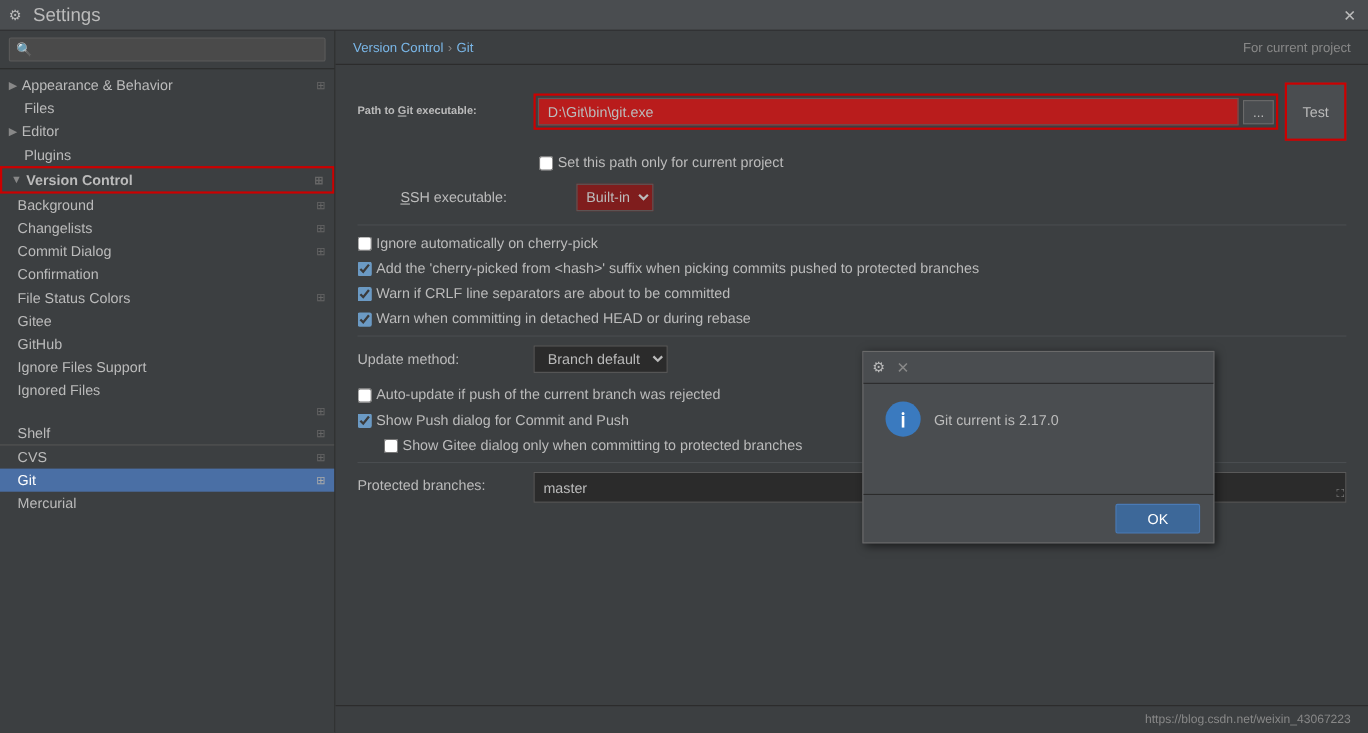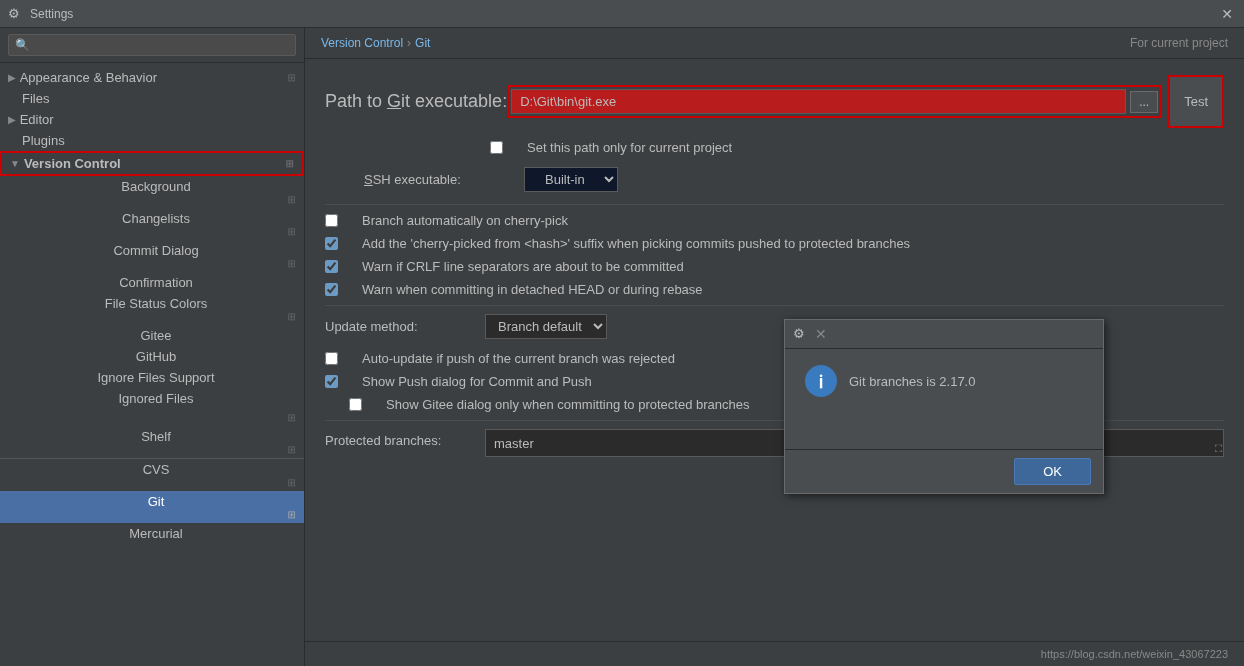--- a/index.html
+++ b/index.html
@@ -4,69 +4,69 @@
   <style>
     * { box-sizing: border-box; margin: 0; padding: 0; }
     body { font-family: 'Segoe UI', Arial, sans-serif; font-size: 13px; background: #3c3f41; color: #bbbbbb; width: 1244px; height: 666px; overflow: hidden; }
 
     
     .title-bar {
       display: flex; align-items: center; background: #4a4d50; height: 28px; padding: 0 8px;
       border-bottom: 1px solid #2b2b2b;
     }
     .title-bar-icon { width: 16px; height: 16px; margin-right: 6px; }
-    .title-bar-title { font-size: 12px; color: #bbbbbb; }
+    .title-bar-title { font-size: 17px; color: #bbbbbb; }
     .title-bar-close { margin-left: auto; width: 18px; height: 18px; display: flex; align-items: center; justify-content: center; cursor: pointer; color: #bbbbbb; font-size: 14px; }
 
     
     .main-layout { display: flex; height: calc(666px - 28px); }
 
     
     .sidebar { width: 305px; background: #3c3f41; border-right: 1px solid #2b2b2b; display: flex; flex-direction: column; }
     .sidebar-search { padding: 6px 8px; border-bottom: 1px solid #2b2b2b; }
     .sidebar-search input { width: 100%; background: #4a4a4a; border: 1px solid #5a5a5a; color: #bbbbbb; padding: 3px 6px; font-size: 12px; outline: none; border-radius: 2px; }
     .sidebar-tree { flex: 1; overflow-y: auto; padding: 4px 0; }
     .sidebar-item { display: flex; align-items: center; padding: 3px 8px; cursor: pointer; font-size: 13px; }
     .sidebar-item.selected { background: #4a6fa5; color: #ffffff; }
     .sidebar-item .arrow { margin-right: 4px; font-size: 10px; color: #888; }
     .sidebar-item .label { flex: 1; }
     .sidebar-item .icon-right { margin-left: auto; font-size: 10px; color: #666; }
     .sidebar-group { font-weight: bold; color: #bbbbbb; }
-    .sidebar-child { padding-left: 16px; flex-direction: column; }
+    .sidebar-child { padding-left: 16px; }
 
     
     .content { flex: 1; display: flex; flex-direction: column; background: #3c3f41; }
 
     
     .breadcrumb { padding: 8px 16px; font-size: 12px; color: #888; border-bottom: 1px solid #2b2b2b; display: flex; align-items: center; gap: 4px; }
     .breadcrumb .bc-item { color: #7ab7e8; }
     .breadcrumb .bc-sep { color: #888; }
     .breadcrumb .bc-for-project { color: #888; }
 
     
     .settings-content { flex: 1; padding: 16px 20px; overflow-y: auto; position: relative; }
 
     
     .form-row { display: flex; align-items: center; margin-bottom: 12px; }
-    .form-label { color: #bbbbbb; min-width: 160px; font-size: 18px; }
+    .form-label { color: #bbbbbb; min-width: 160px; font-size: 10px; font-weight: bold; }
     .form-label .underline { text-decoration: underline; }
     .path-field-container { display: flex; align-items: center; flex: 1; gap: 4px; }
     .path-input { flex: 1; background: #b91c1c; border: 1px solid #5a5a5a; color: #bbbbbb; padding: 4px 8px; font-size: 13px; outline: none; }
     .btn-small { background: #4a4d50; border: 1px solid #6a6a6a; color: #bbbbbb; padding: 3px 8px; font-size: 12px; cursor: pointer; min-width: 28px; text-align: center; }
     .btn-test { background: #4a4d50; border: 1px solid #6a6a6a; color: #bbbbbb; padding: 17px 14px; font-size: 13px; cursor: pointer; }
 
-    .checkbox-row { display: flex; align-items: center; margin-bottom: 8px; gap: 24px; margin-left: 0; }
+    .checkbox-row { display: flex; align-items: flex-end; margin-bottom: 8px; gap: 4px; margin-left: 0; }
     .checkbox-row.indented { margin-left: 24px; }
     .checkbox-row input[type="checkbox"] { accent-color: #6b9ac4; width: 13px; height: 13px; cursor: pointer; }
     .checkbox-row label { color: #bbbbbb; font-size: 13px; cursor: pointer; }
 
     .ssh-row { display: flex; align-items: center; margin-bottom: 12px; }
     .ssh-label { color: #bbbbbb; min-width: 160px; font-size: 13px; margin-left: 39px; }
     .ssh-label .underline { text-decoration: underline; }
-    .ssh-select { background: #0f172a; border: 1px solid #5a5a5a; color: #bbbbbb; padding: 3px 16px; font-size: 13px; outline: none; cursor: pointer; }
+    .ssh-select { background: #7f1d1d; border: 1px solid #5a5a5a; color: #bbbbbb; padding: 3px 4px; font-size: 13px; outline: none; cursor: pointer; }
 
     .update-row { display: flex; align-items: center; margin-bottom: 12px; }
     .update-label { color: #bbbbbb; min-width: 160px; font-size: 13px; }
     .update-select { background: #2b2b2b; border: 1px solid #5a5a5a; color: #bbbbbb; padding: 3px 8px; font-size: 13px; outline: none; cursor: pointer; }
 
     .protected-row { display: flex; align-items: flex-start; margin-bottom: 12px; }
     .protected-label { color: #bbbbbb; min-width: 160px; font-size: 13px; margin-top: 4px; }
     .protected-input-container { flex: 1; position: relative; }
     .protected-input { width: 100%; background: #2b2b2b; border: 1px solid #5a5a5a; color: #bbbbbb; padding: 4px 8px; font-size: 13px; outline: none; height: 28px; }
     .protected-expand { position: absolute; right: 2px; bottom: 2px; color: #888; font-size: 10px; cursor: pointer; }
@@ -238,21 +238,21 @@
         <select class="ssh-select">
           <option>Built-in</option>
           <option>Native</option>
         </select>
       </div>
 
       <hr class="section-divider">
 
       <div class="checkbox-row">
         <input type="checkbox" id="cb-autocommit" style="">
-        <label for="cb-autocommit">Branch automatically on cherry-pick</label>
+        <label for="cb-autocommit">Ignore automatically on cherry-pick</label>
       </div>
 
       <div class="checkbox-row">
         <input type="checkbox" id="cb-cherry" checked="" style="">
         <label for="cb-cherry">Add the 'cherry-picked from &lt;hash&gt;' suffix when picking commits pushed to protected branches</label>
       </div>
 
       <div class="checkbox-row">
         <input type="checkbox" id="cb-crlf" checked="" style="">
         <label for="cb-crlf">Warn if CRLF line separators are about to be committed</label>
@@ -300,21 +300,21 @@
       </div>
 
       <div class="dialog-overlay">
         <div class="dialog-box">
           <div class="dialog-title-bar">
             <span class="dialog-title-icon">⚙</span>
             <span class="dialog-title-close">✕</span>
           </div>
           <div class="dialog-body">
             <div class="dialog-info-icon">ℹ</div>
-            <span class="dialog-message">Git branches is 2.17.0</span>
+            <span class="dialog-message">Git current is 2.17.0</span>
           </div>
           <div class="dialog-footer">
             <button class="btn-ok">OK</button>
           </div>
         </div>
       </div>
 
     </div>
 
     <div class="bottom-bar">

